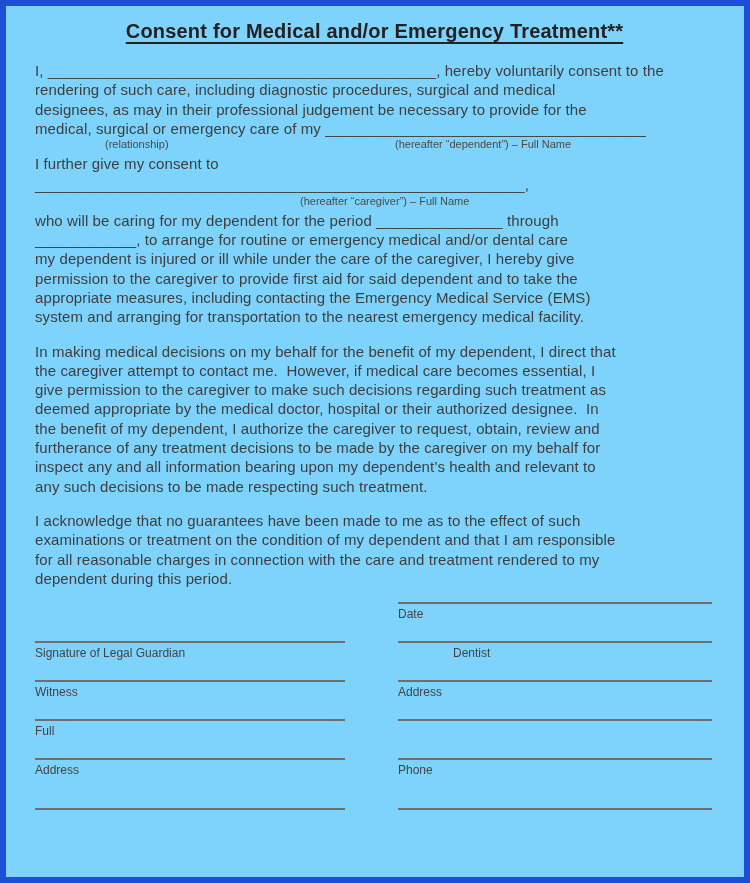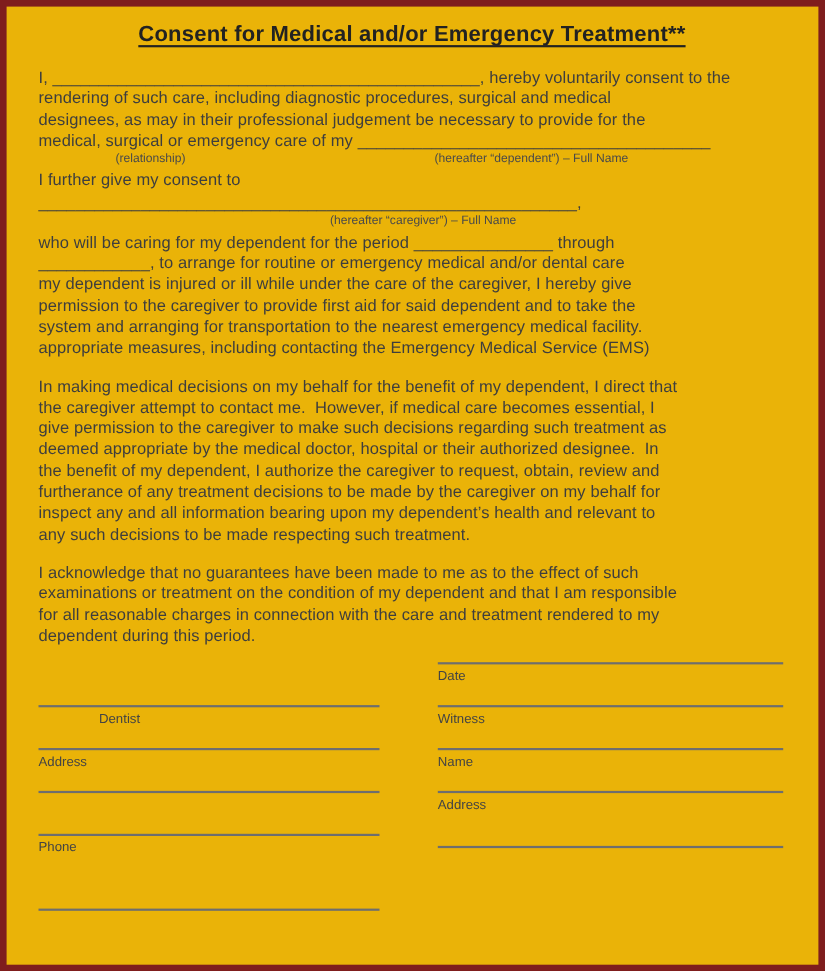--- a/index.html
+++ b/index.html
@@ -1,21 +1,21 @@
 <!DOCTYPE html>
 <html><head>
 <meta charset="utf-8">
 <style>
   html,body{margin:0;padding:0;background:#e9e9e9;}
   .page{
     position:relative;
     width:750px;height:883px;
     box-sizing:border-box;
-    background:#eab308;
-    border:6px solid #7f1d1d;
+    background:#7dd3fc;
+    border:6px solid #1d4ed8;
     padding:8px 30px 0 29px;
     overflow:hidden;
     font-family:"Liberation Sans","DejaVu Sans",sans-serif;
     color:#3e3e3e;
   }
   .title{
     margin:6px 0 18px 0;
     text-align:center;
     font-size:20px;
     font-weight:700;
@@ -95,22 +95,22 @@
 
   <div class="caprow">
     <span class="cap cap-caregiver">(hereafter “caregiver”) – Full Name</span>
   </div>
 
   <div class="para">
       <div class="pline">who will be caring for my dependent for the period _______________ through</div>
       <div class="pline">____________, to arrange for routine or emergency medical and/or dental care</div>
       <div class="pline">my dependent is injured or ill while under the care of the caregiver, I hereby give</div>
       <div class="pline">permission to the caregiver to provide first aid for said dependent and to take the</div>
+      <div class="pline">appropriate measures, including contacting the Emergency Medical Service (EMS)</div>
       <div class="pline">system and arranging for transportation to the nearest emergency medical facility.</div>
-      <div class="pline">appropriate measures, including contacting the Emergency Medical Service (EMS)</div>
     </div>
 
   <div class="para gap">
       <div class="pline">In making medical decisions on my behalf for the benefit of my dependent, I direct that</div>
       <div class="pline">the caregiver attempt to contact me.  However, if medical care becomes essential, I</div>
       <div class="pline">give permission to the caregiver to make such decisions regarding such treatment as</div>
       <div class="pline">deemed appropriate by the medical doctor, hospital or their authorized designee.  In</div>
       <div class="pline">the benefit of my dependent, I authorize the caregiver to request, obtain, review and</div>
       <div class="pline">furtherance of any treatment decisions to be made by the caregiver on my behalf for</div>
       <div class="pline">inspect any and all information bearing upon my dependent’s health and relevant to</div>
@@ -127,35 +127,39 @@
   <div class="siggrid">
 
     <div class="cell nocell"></div>
     <div class="cell">
       <div class="rule"></div>
       <div class="slabel">Date</div>
     </div>
 
     <div class="cell">
       <div class="rule"></div>
+      <div class="slabel">Signature of Legal Guardian</div>
+    </div>
+    <div class="cell">
+      <div class="rule"></div>
       <div class="slabel indent">Dentist</div>
     </div>
 
     <div class="cell">
       <div class="rule"></div>
       <div class="slabel">Witness</div>
     </div>
     <div class="cell">
       <div class="rule"></div>
       <div class="slabel">Address</div>
     </div>
 
     <div class="cell">
       <div class="rule"></div>
-      <div class="slabel">Name</div>
+      <div class="slabel">Full</div>
     </div>
     <div class="cell">
       <div class="rule"></div>
     </div>
 
     <div class="cell">
       <div class="rule"></div>
       <div class="slabel">Address</div>
     </div>
     <div class="cell">

